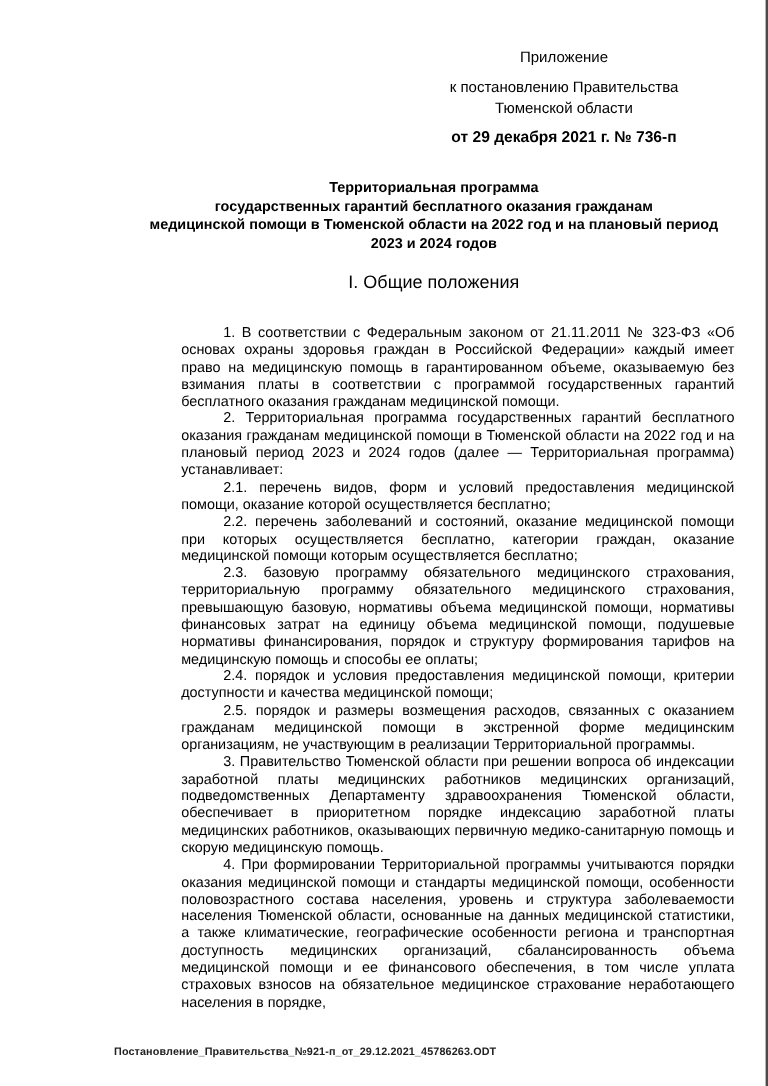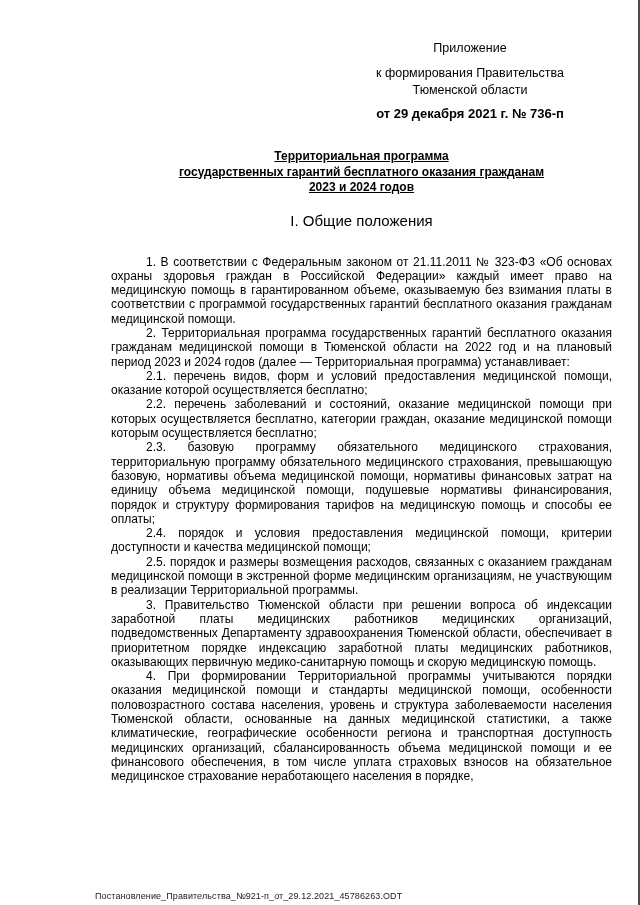--- a/index.html
+++ b/index.html
@@ -41,61 +41,63 @@
   .annex-date {
     font-weight: bold;
     font-size: 13px;
   }
   .doc-title {
     margin-top: 27px;
     text-align: center;
     font-weight: bold;
     font-size: 12px;
     line-height: 15.5px;
-    text-decoration: underline;
   }
   .section-heading {
     margin-top: 16px;
     text-align: center;
     font-size: 15px;
   }
   .body-text {
     margin-top: 26px;
     font-size: 12px;
     line-height: 14.3px;
     text-align: justify;
+    margin-left: 40px;
   }
   .body-text p {
     margin: 0;
     text-indent: 35px;
   }
   .footer {
     position: absolute;
     left: 95px;
-    bottom: 4px;
+    bottom: 24px;
     font-size: 9px;
     color: #222222;
     letter-spacing: 0.1px;
+    font-weight: bold;
   }
 </style>
 </head>
 <body>
 
 <div class="page">
 
   <div class="annex-block">
     <div class="annex-line">Приложение</div>
-    <div class="annex-line gap1">к формирования Правительства</div>
+    <div class="annex-line gap1">к постановлению Правительства</div>
     <div class="annex-line">Тюменской области</div>
     <div class="annex-line annex-date gap2">от 29 декабря 2021 г. № 736-п</div>
   </div>
 
   <div class="doc-title">
     <div>Территориальная программа</div>
     <div>государственных гарантий бесплатного оказания гражданам</div>
+    <div>медицинской помощи в Тюменской области на 2022 год и на плановый период</div>
     <div>2023 и 2024 годов</div>
   </div>
 
   <div class="section-heading">I. Общие положения</div>
 
   <div class="body-text">
     <p>1. В соответствии с Федеральным законом от 21.11.2011 № 323-ФЗ «Об основах охраны здоровья граждан в Российской Федерации» каждый имеет право на медицинскую помощь в гарантированном объеме, оказываемую без взимания платы в соответствии с программой государственных гарантий бесплатного оказания гражданам медицинской помощи.</p>
     <p>2. Территориальная программа государственных гарантий бесплатного оказания гражданам медицинской помощи в Тюменской области на 2022 год и на плановый период 2023 и 2024 годов (далее — Территориальная программа) устанавливает:</p>
     <p>2.1. перечень видов, форм и условий предоставления медицинской помощи, оказание которой осуществляется бесплатно;</p>
     <p>2.2. перечень заболеваний и состояний, оказание медицинской помощи при которых осуществляется бесплатно, категории граждан, оказание медицинской помощи которым осуществляется бесплатно;</p>

